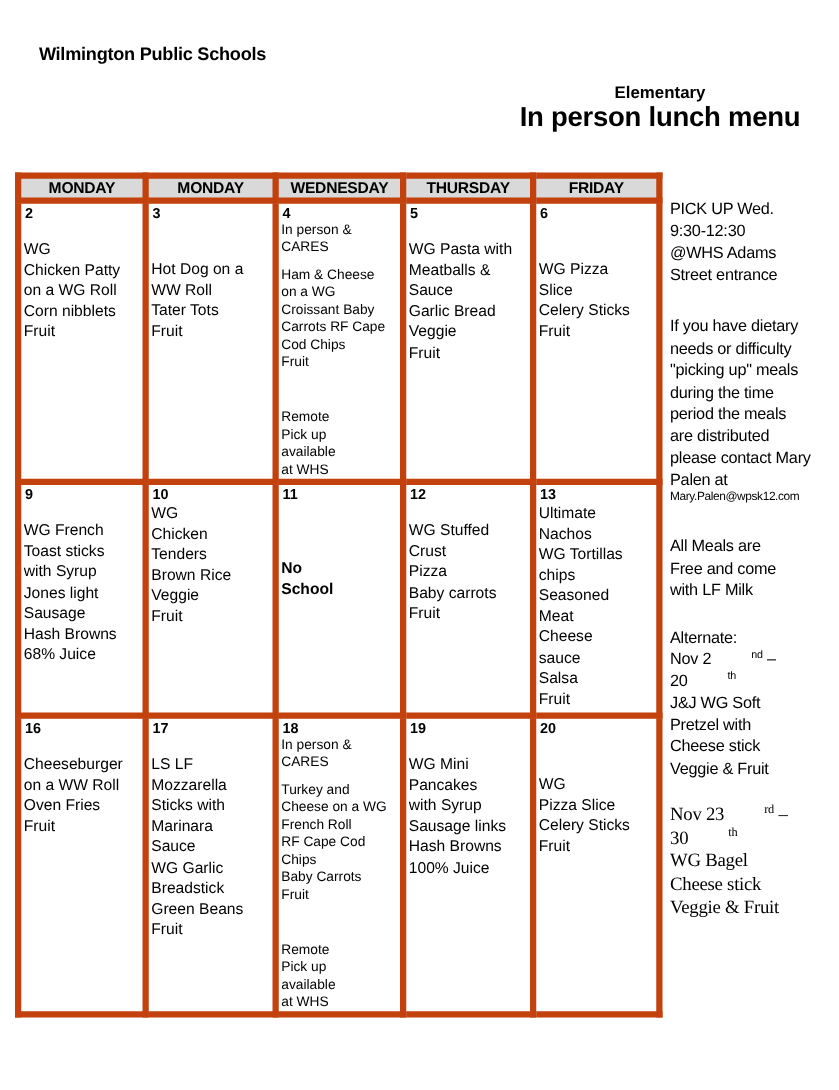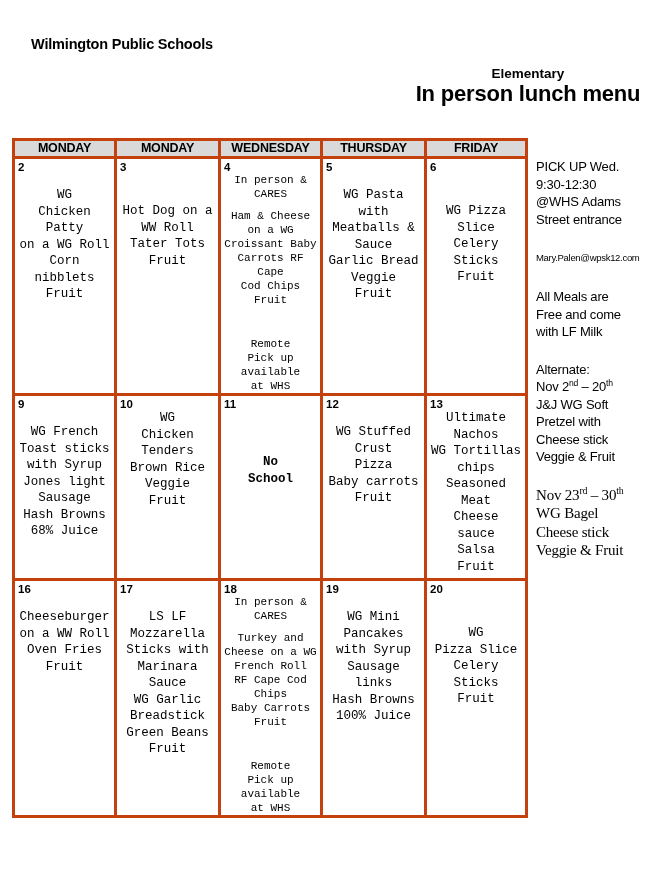--- a/index.html
+++ b/index.html
@@ -69,21 +69,21 @@
   
   #calendar {
     position: absolute;
     left: 12px;
     top: 138px;
     width: 515px;
     border-collapse: collapse;
     table-layout: fixed;
   }
   #calendar th, #calendar td {
-    border: 3px solid #c2410c;
+    border: 5px solid #c2410c;
     vertical-align: top;
     padding: 0;
     margin-top: 40px;
   }
   #calendar th {
     background: #d9d9d9;
     font-size: 12.5px;
     font-weight: bold;
     text-align: center;
     height: 15px;
@@ -97,23 +97,22 @@
   #calendar col.c4 { width: 101px; }
 
   .daynum {
     font-size: 11.5px;
     font-weight: bold;
     line-height: 12px;
     padding: 2px 0 0 3px;
     text-align: left;
   }
   .cell-body {
-    text-align: center;
+    text-align: left;
     padding: 0 2px;
-    font-family: Liberation Mono, monospace;
   }
   .menu-main {
     font-size: 12.5px;
     line-height: 16.5px;
     white-space: pre-line;
   }
   .menu-main.small {
     font-size: 11px;
     line-height: 14px;
   }
@@ -151,21 +150,21 @@
     line-height: 12px;
     letter-spacing: -0.3px;
   }
   .note.serif {
     font-family: "Liberation Serif", serif;
     font-size: 15px;
     line-height: 18.5px;
   }
   .note-gap-lg { height: 24px; }
   .note-gap-md { height: 20px; }
-  sup { font-size: 0.66em; vertical-align: super; line-height: 0; }
+  sup { font-size: 0.66em; vertical-align: super; line-height: 0; margin-left: 32px; }
 </style>
 </head>
 <body>
 
 <div id="header">
   <div id="school-name">Wilmington Public
 Schools</div>
   <div id="menu-kind">
     <span class="audience">Elementary</span>
     <span class="title">In person lunch menu</span>
@@ -389,20 +388,28 @@
     </tr>
   </tbody>
 </table>
 
 <div id="notes">
   <div class="note">PICK UP Wed.
 9:30-12:30
 @WHS Adams
 Street entrance</div>
   <div class="note-gap-lg"></div>
+  <div class="note">If you have dietary
+needs or difficulty
+"picking up" meals
+during the time
+period the meals
+are distributed
+please contact Mary
+Palen at</div>
   <div class="note tiny">Mary.Palen@wpsk12.com</div>
   <div class="note-gap-lg"></div>
   <div class="note">All Meals are
 Free and come
 with LF Milk</div>
   <div class="note-gap-md"></div>
   <div class="note">Alternate:</div>
   <div class="note"><span>Nov 2</span><sup>nd</sup><span> – 20</span><sup>th</sup></div>
   <div class="note">J&amp;J WG Soft
 Pretzel with

